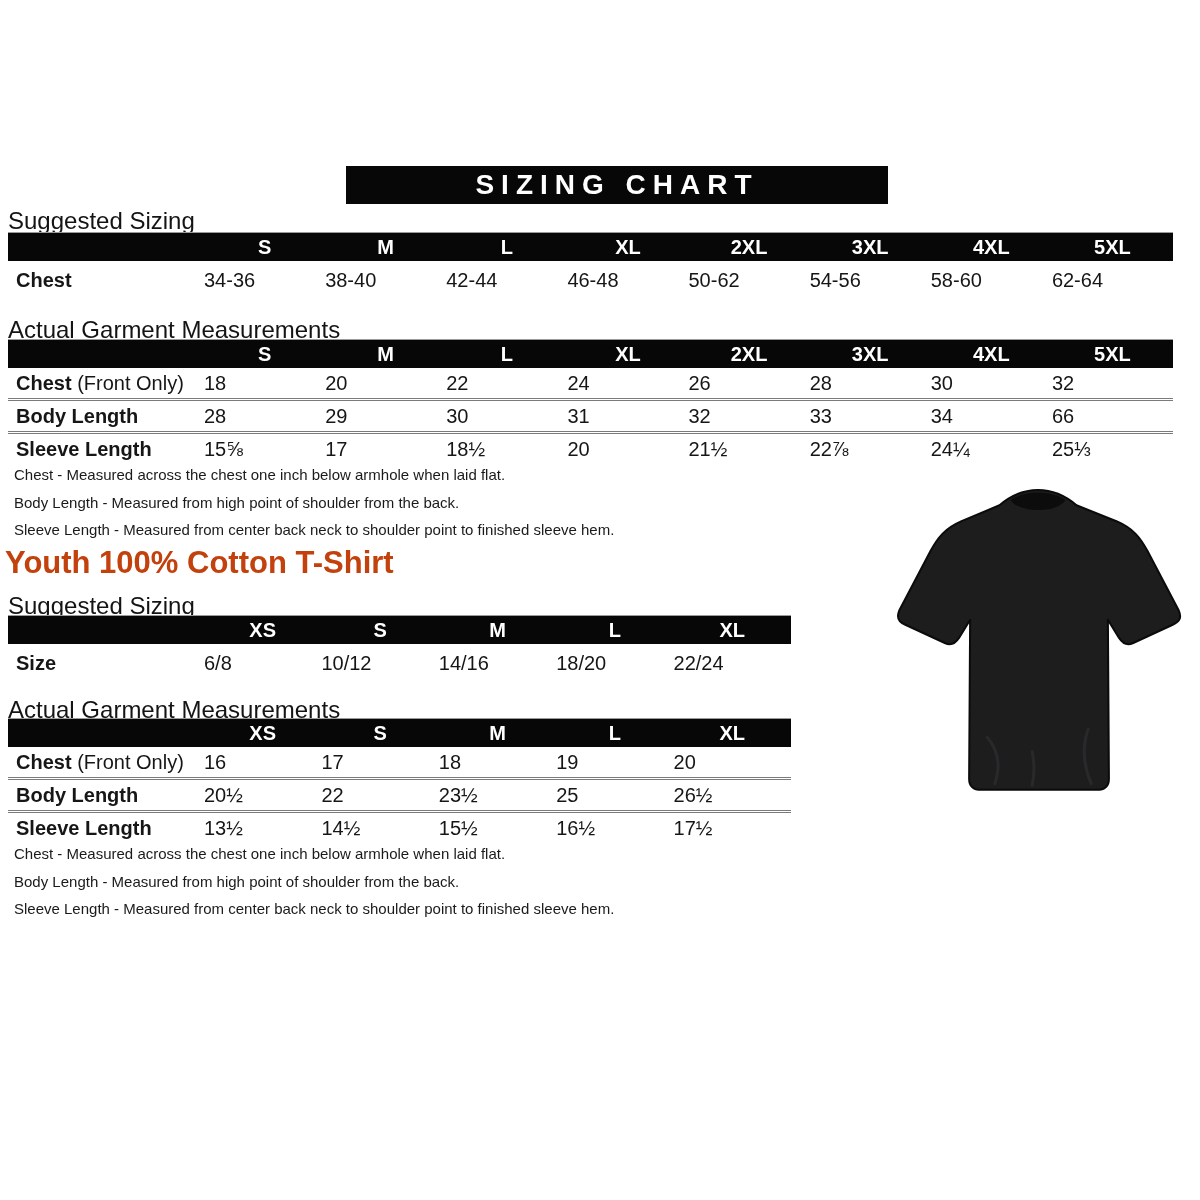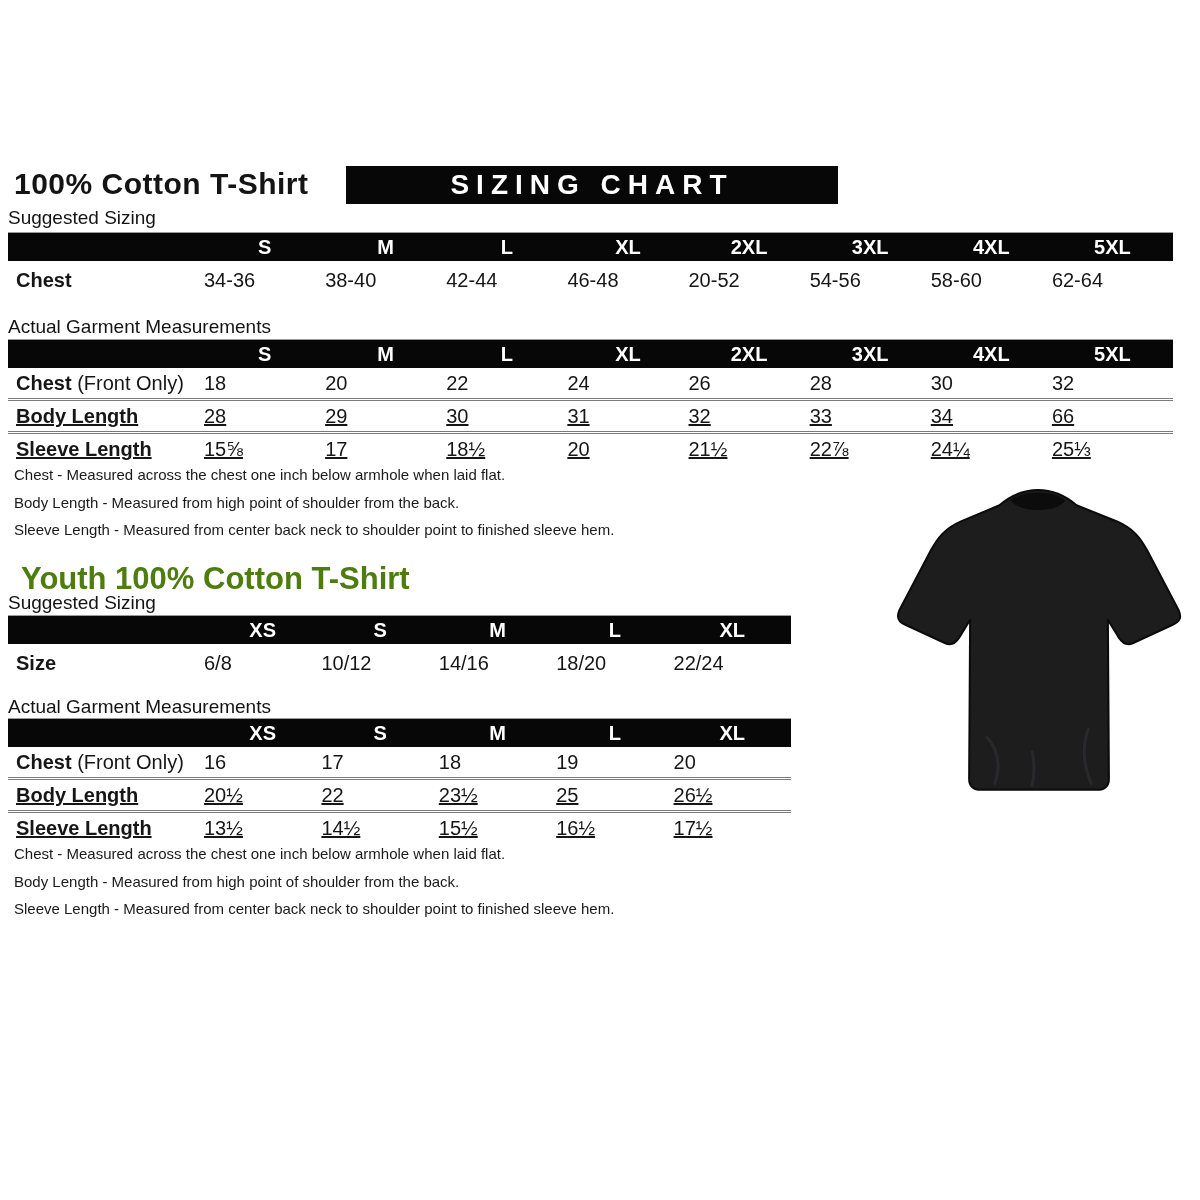--- a/index.html
+++ b/index.html
@@ -8,30 +8,30 @@
     font-family:"Liberation Sans", sans-serif;color:#151515;
     position:relative;overflow:hidden;
   }
   .page{position:absolute;inset:0;background:#fff;}
 
   .page-title{
     position:absolute;left:14px;top:167px;margin:0;
     font-size:30px;font-weight:bold;color:#141414;letter-spacing:0.5px;
   }
   .banner{
-    position:absolute;left:346px;top:166px;width:492px;height:38px;
+    position:absolute;left:346px;top:166px;width:542px;height:38px;
     background:#070707;display:flex;align-items:center;justify-content:center;
   }
   .banner span{
     color:#ffffff;font-size:28px;font-weight:bold;letter-spacing:7px;
   }
 
   .section-label{
     position:absolute;left:8px;margin:0;
-    font-size:19px;font-weight:normal;color:#141414;
+    font-size:24px;font-weight:normal;color:#141414;
   }
   .lbl-adult-suggested{top:207px;}
   .lbl-adult-actual{top:316px;}
   .lbl-youth-suggested{top:592px;}
   .lbl-youth-actual{top:696px;}
 
   .tablewrap{position:absolute;left:8px;}
   .t1{top:232px;width:1165px;}
   .t2{top:339px;width:1165px;}
   .yt1{top:615px;width:783px;}
@@ -47,41 +47,40 @@
     height:28px;padding:0;text-align:center;
   }
   table.sizing-table tbody td{
     font-size:20px;color:#161616;text-align:left;padding:4px 0 3px;
     white-space:nowrap;
   }
   table.sizing-table tbody td.lbl{
     text-align:left;padding-left:8px;font-weight:bold;
   }
   table.sizing-table tbody td.lbl .suffix{font-weight:normal;margin-top:48px;}
-  table.sizing-table tbody tr + tr td{border-top:3px double #7b7b7b;text-decoration:underline;}
+  table.sizing-table tbody tr + tr td{border-top:3px double #7b7b7b;}
   .t1 table tbody td,.yt1 table tbody td{padding:8px 0 7px;}
 
   .notes{position:absolute;left:14px;margin:0;}
   .notes-adult{top:461px;}
   .notes-youth{top:840px;}
   .notes p{margin:0;font-size:15px;line-height:27.5px;color:#1a1a1a;}
 
   .youth-title{
-    position:absolute;left:5px;top:545px;margin:16px;
-    font-size:31px;font-weight:bold;color:#4d7c0f;
+    position:absolute;left:5px;top:545px;margin:0;
+    font-size:31px;font-weight:bold;color:#c2410c;
   }
 
   .tshirt{position:absolute;left:890px;top:487px;width:296px;height:316px;}
 </style>
 </head>
 <body>
 
 <div class="page">
 
-  <h1 class="page-title">100% Cotton T-Shirt</h1>
 
   <div class="banner">
     <span>SIZING CHART</span>
   </div>
 
   <p class="section-label lbl-adult-suggested">Suggested Sizing</p>
   <div class="tablewrap t1">
       <table class="sizing-table">
         <colgroup>
           <col class="labelcol">
@@ -107,21 +106,21 @@
             <th>5XL</th>
           </tr>
         </thead>
         <tbody>
           <tr>
             <td class="lbl"><span>Chest</span></td>
             <td>34-36</td>
             <td>38-40</td>
             <td>42-44</td>
             <td>46-48</td>
-            <td>20-52</td>
+            <td>50-62</td>
             <td>54-56</td>
             <td>58-60</td>
             <td>62-64</td>
           </tr>
         </tbody>
       </table>
     </div>
 
   <p class="section-label lbl-adult-actual">Actual Garment Measurements</p>
   <div class="tablewrap t2">

